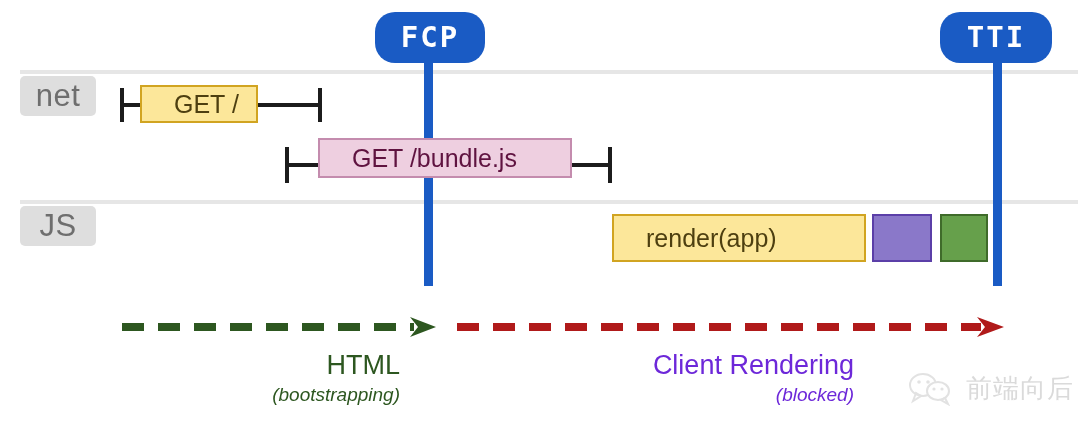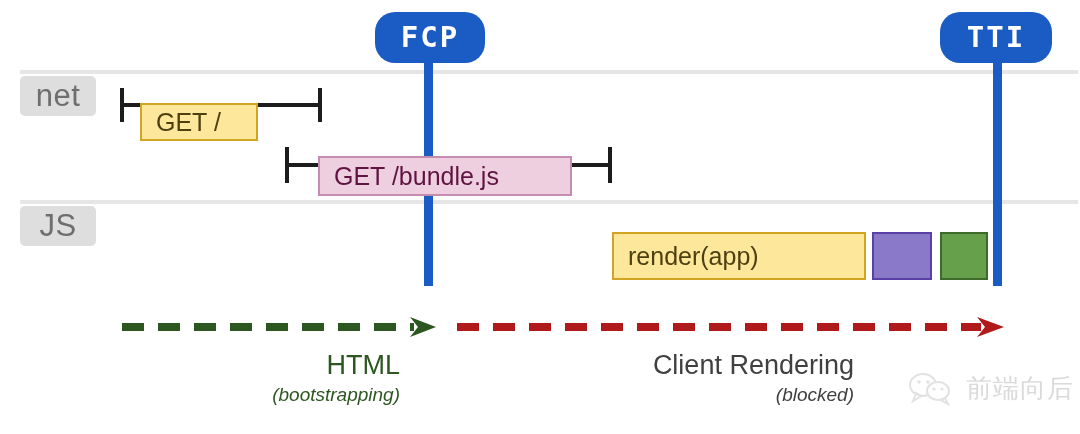--- a/index.html
+++ b/index.html
@@ -70,23 +70,22 @@
 
   
   .bar {
     position: absolute;
     box-sizing: border-box;
     border-width: 2px;
     border-style: solid;
     font-size: 25px;
     display: flex;
     align-items: center;
-    padding-left: 14px;
+    padding-left: 32px;
     white-space: nowrap;
-    margin-top: 18px;
   }
   .bar-yellow {
     background: #fce79a;
     border-color: #d1a421;
     color: #4d3f10;
   }
   .bar-pink {
     background: #eecfe0;
     border-color: #c48cae;
     color: #5f1340;
@@ -115,21 +114,21 @@
   
   .phase-arrow { position: absolute; }
   .phase-label {
     position: absolute;
     text-align: right;
     white-space: nowrap;
   }
   .phase-label .main { font-size: 27px; display: block; }
   .phase-label .sub  { font-size: 19px; display: block; margin-top: 3px; font-style: italic; }
   .green-text { color: #2d5720; }
-  .red-text   { color: #404040; }
+  .red-text   { color: #6d28d9; }
 
   
   .watermark {
     position: absolute;
     right: 6px;
     bottom: 28px;
     display: flex;
     align-items: center;
     gap: 13px;
     opacity: 0.82;

